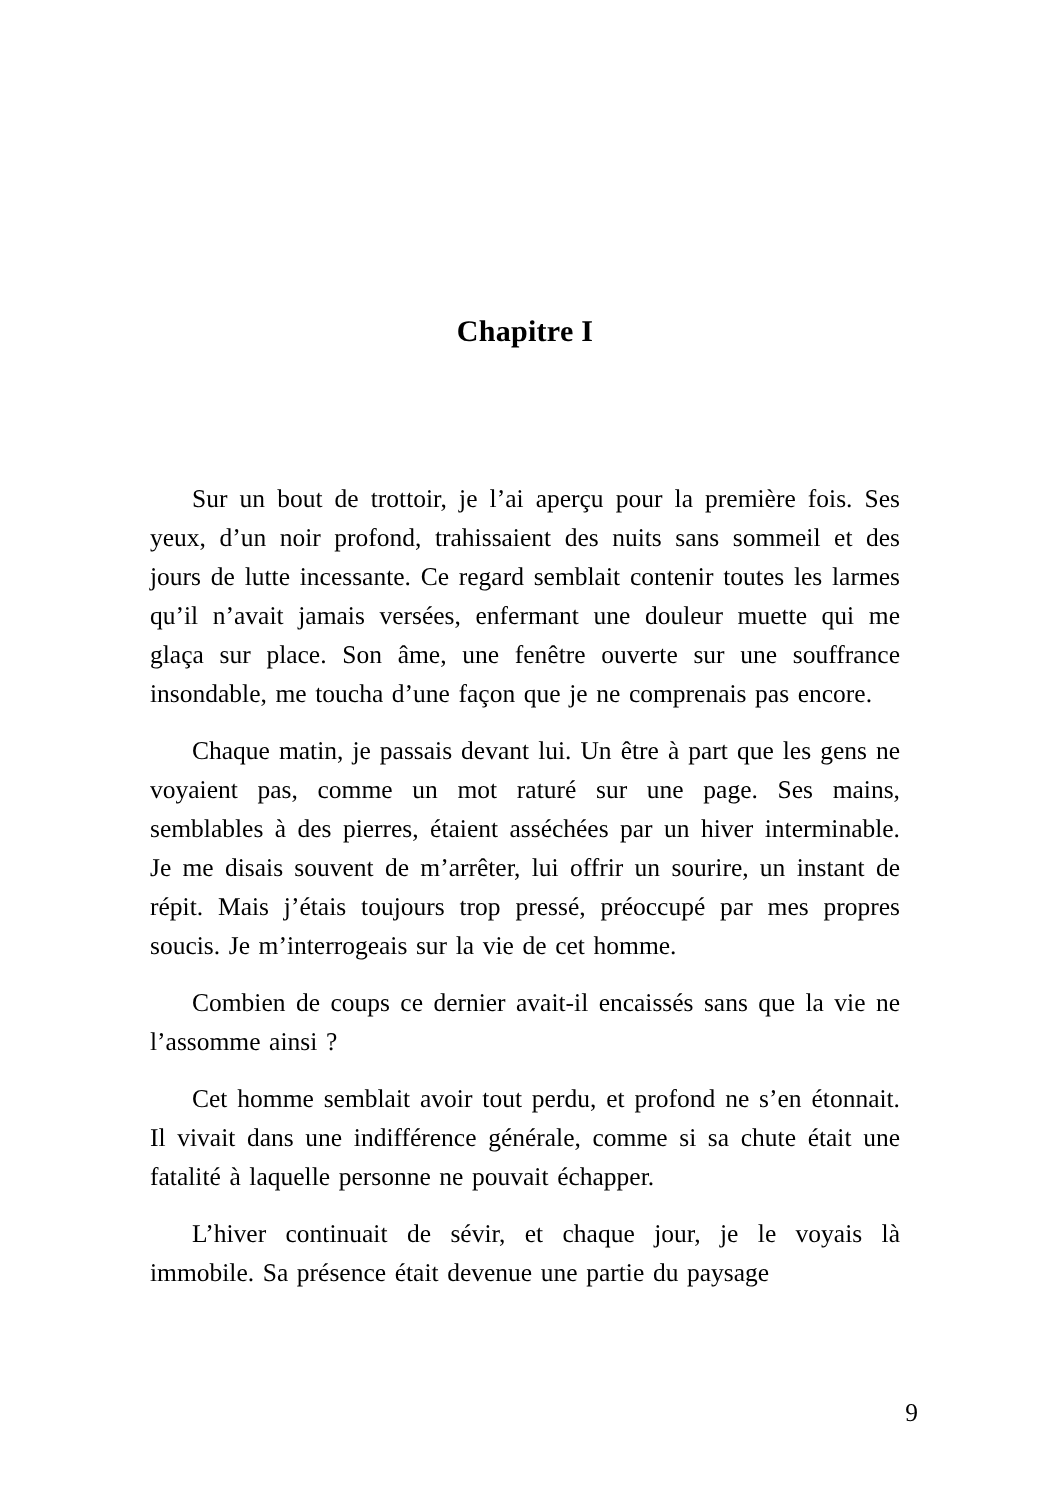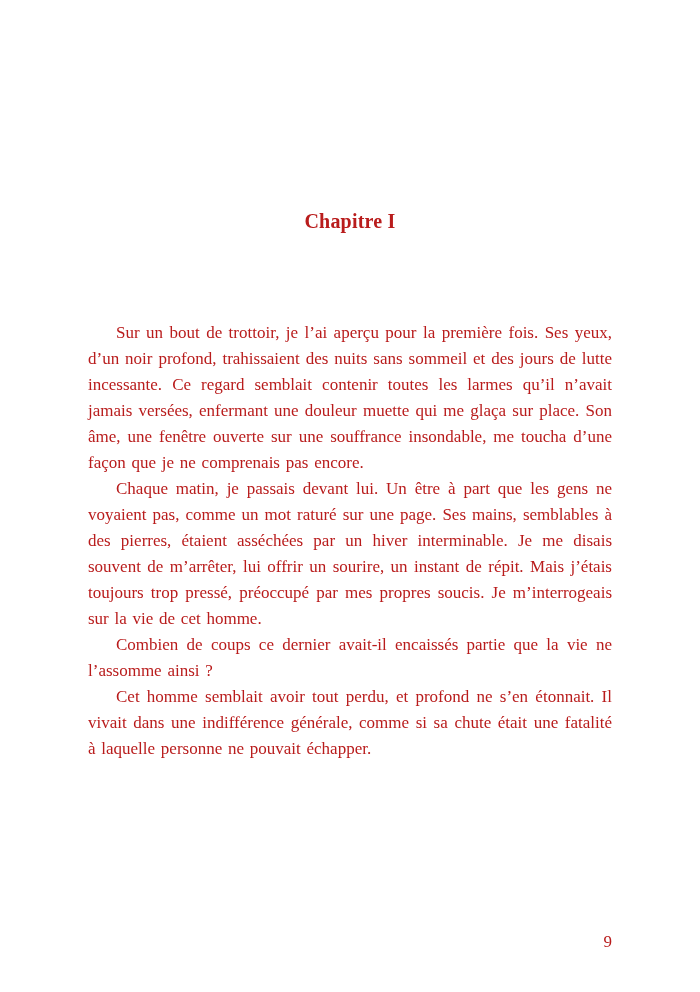--- a/index.html
+++ b/index.html
@@ -9,36 +9,36 @@
   }
   .page {
     position: relative;
     width: 700px;
     height: 992px;
     margin: 0 auto;
     background: #ffffff;
     box-sizing: border-box;
     padding: 205px 88px 0 88px;
     font-family: "Liberation Serif", serif;
-    color: #b91c1c;
+    color: #000000;
     overflow: hidden;
   }
   .chapter-title {
     margin: 0 0 82px 0;
     text-align: center;
     font-size: 20px;
     line-height: 33px;
     font-weight: bold;
     letter-spacing: 0.2px;
   }
   .chapter-title .title-line {
     display: block;
   }
   .body-text p {
-    margin: 0;
+    margin: 12px;
     text-align: justify;
     text-justify: inter-word;
     text-indent: 28px;
     font-size: 17px;
     line-height: 26px;
     word-spacing: 1.5px;
   }
   .page-number {
     position: absolute;
     right: 88px;
@@ -52,19 +52,20 @@
 
 <div class="page">
 
   <h1 class="chapter-title">
     <span class="title-line">Chapitre I</span>
   </h1>
 
   <div class="body-text">
     <p>Sur un bout de trottoir, je l’ai aperçu pour la première fois. Ses yeux, d’un noir profond, trahissaient des nuits sans sommeil et des jours de lutte incessante. Ce regard semblait contenir toutes les larmes qu’il n’avait jamais versées, enfermant une douleur muette qui me glaça sur place. Son âme, une fenêtre ouverte sur une souffrance insondable, me toucha d’une façon que je ne comprenais pas encore.</p>
     <p>Chaque matin, je passais devant lui. Un être à part que les gens ne voyaient pas, comme un mot raturé sur une page. Ses mains, semblables à des pierres, étaient asséchées par un hiver interminable. Je me disais souvent de m’arrêter, lui offrir un sourire, un instant de répit. Mais j’étais toujours trop pressé, préoccupé par mes propres soucis. Je m’interrogeais sur la vie de cet homme.</p>
-    <p>Combien de coups ce dernier avait-il encaissés partie que la vie ne l’assomme ainsi ?</p>
+    <p>Combien de coups ce dernier avait-il encaissés sans que la vie ne l’assomme ainsi ?</p>
     <p>Cet homme semblait avoir tout perdu, et profond ne s’en étonnait. Il vivait dans une indifférence générale, comme si sa chute était une fatalité à laquelle personne ne pouvait échapper.</p>
+    <p>L’hiver continuait de sévir, et chaque jour, je le voyais là immobile. Sa présence était devenue une partie du paysage</p>
   </div>
 
   <div class="page-number">9</div>
 
 </div>
 
 </body></html>

